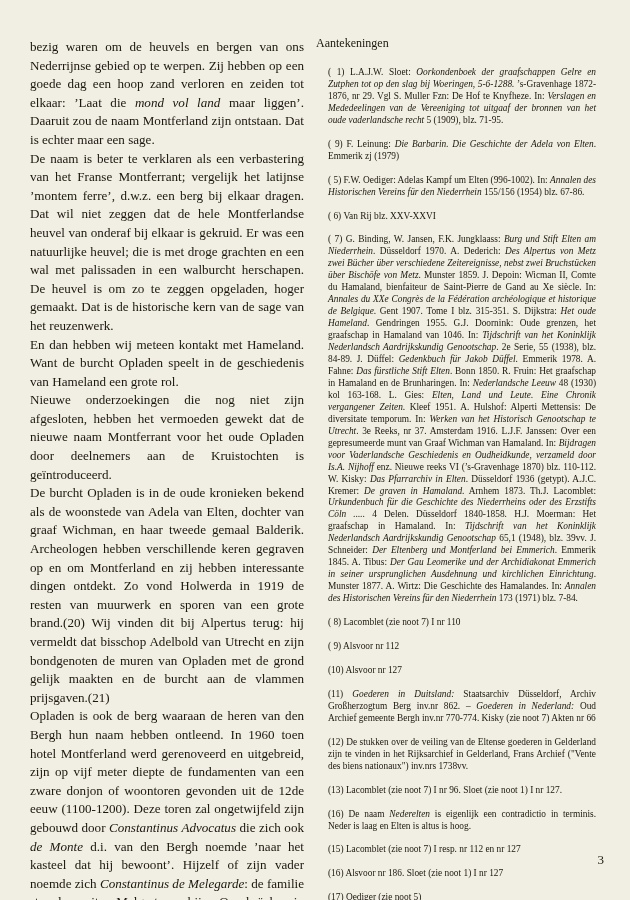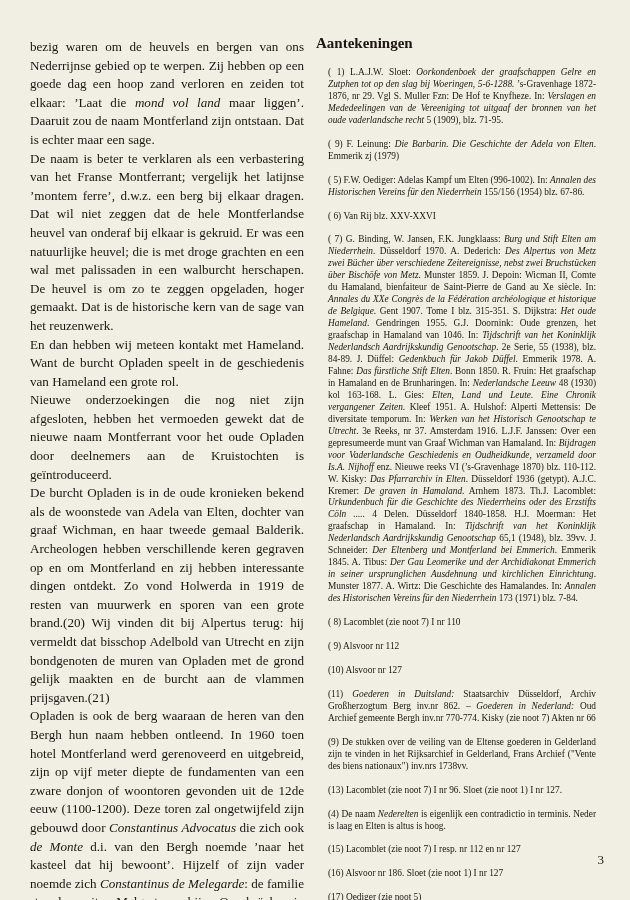--- a/index.html
+++ b/index.html
@@ -13,21 +13,21 @@
   .col-left {
     position:absolute; left:30px; top:38px; width:274px;
     font-size:13.1px; line-height:18.6px;
   }
   .para { margin:0; text-align:justify; }
   .it { font-style:italic; }
   .col-right {
     position:absolute; left:316px; top:38px; width:292px;
     font-size:9.35px; line-height:11.95px;
   }
-  .notes-heading { font-weight:bold; font-size:15px; margin:0 0 17px 0; }
+  .notes-heading { font-weight:normal; font-size:12px; margin:0 0 17px 0; }
   .note { margin:12px; text-align:justify; }
   .page-number { position:absolute; right:26px; bottom:32px; font-size:13px; }
 </style>
 </head>
 <body>
 
 <div class="page">
 
   <div class="col-left">
     <div>
@@ -46,23 +46,23 @@
     <div>
         <p class="note"><span>( 1) L.A.J.W. Sloet: </span><span class="it">Oorkondenboek der graafschappen Gelre en Zutphen tot op den slag bij Woeringen, 5-6-1288.</span><span> ’s-Gravenhage 1872-1876, nr 29. Vgl S. Muller Fzn: De Hof te Knyfheze. In: </span><span class="it">Verslagen en Mededeelingen van de Vereeniging tot uitgaaf der bronnen van het oude vaderlandsche recht</span><span> 5 (1909), blz. 71-95.</span></p>
         <p class="note"><span>( 9) F. Leinung: </span><span class="it">Die Barbarin. Die Geschichte der Adela von Elten</span><span>. Emmerik zj (1979)</span></p>
         <p class="note"><span>( 5) F.W. Oediger: Adelas Kampf um Elten (996-1002). In: </span><span class="it">Annalen des Historischen Vereins für den Niederrhein</span><span> 155/156 (1954) blz. 67-86.</span></p>
         <p class="note"><span>( 6) Van Rij blz. XXV-XXVI</span></p>
         <p class="note"><span>( 7) G. Binding, W. Jansen, F.K. Jungklaass: </span><span class="it">Burg und Stift Elten am Niederrhein</span><span>. Düsseldorf 1970. A. Dederich: </span><span class="it">Des Alpertus von Metz zwei Bücher über verschiedene Zeitereignisse, nebst zwei Bruchstücken über Bischöfe von Metz</span><span>. Munster 1859. J. Depoin: Wicman II, Comte du Hamaland, bienfaiteur de Saint-Pierre de Gand au Xe siècle. In: </span><span class="it">Annales du XXe Congrès de la Fédération archéologique et historique de Belgique</span><span>. Gent 1907. Tome I blz. 315-351. S. Dijkstra: </span><span class="it">Het oude Hameland</span><span>. Gendringen 1955. G.J. Doornink: Oude grenzen, het graafschap in Hamaland van 1046. In: </span><span class="it">Tijdschrift van het Koninklijk Nederlandsch Aardrijkskundig Genootschap</span><span>. 2e Serie, 55 (1938), blz. 84-89. J. Düffel: </span><span class="it">Gedenkbuch für Jakob Düffel</span><span>. Emmerik 1978. A. Fahne: </span><span class="it">Das fürstliche Stift Elten</span><span>. Bonn 1850. R. Fruin: Het graafschap in Hamaland en de Brunharingen. In: </span><span class="it">Nederlandsche Leeuw</span><span> 48 (1930) kol 163-168. L. Gies: </span><span class="it">Elten, Land und Leute. Eine Chronik vergangener Zeiten</span><span>. Kleef 1951. A. Hulshof: Alperti Mettensis: De diversitate temporum. In: </span><span class="it">Werken van het Historisch Genootschap te Utrecht</span><span>. 3e Reeks, nr 37. Amsterdam 1916. L.J.F. Janssen: Over een gepresumeerde munt van Graaf Wichman van Hamaland. In: </span><span class="it">Bijdragen voor Vaderlandsche Geschiedenis en Oudheidkunde, verzameld door Is.A. Nijhoff</span><span> enz. Nieuwe reeks VI (’s-Gravenhage 1870) blz. 110-112. W. Kisky: </span><span class="it">Das Pfarrarchiv in Elten</span><span>. Düsseldorf 1936 (getypt). A.J.C. Kremer: </span><span class="it">De graven in Hamaland</span><span>. Arnhem 1873. Th.J. Lacomblet: </span><span class="it">Urkundenbuch für die Geschichte des Niederrheins oder des Erzstifts Cöln .....</span><span> 4 Delen. Düsseldorf 1840-1858. H.J. Moerman: Het graafschap in Hamaland. In: </span><span class="it">Tijdschrift van het Koninklijk Nederlandsch Aardrijkskundig Genootschap</span><span> 65,1 (1948), blz. 39vv. J. Schneider: </span><span class="it">Der Eltenberg und Montferland bei Emmerich</span><span>. Emmerik 1845. A. Tibus: </span><span class="it">Der Gau Leomerike und der Archidiakonat Emmerich in seiner ursprunglichen Ausdehnung und kirchlichen Einrichtung</span><span>. Munster 1877. A. Wirtz: Die Geschichte des Hamalandes. In: </span><span class="it">Annalen des Historischen Vereins für den Niederrhein</span><span> 173 (1971) blz. 7-84.</span></p>
         <p class="note"><span>( 8) Lacomblet (zie noot 7) I nr 110</span></p>
         <p class="note"><span>( 9) Alsvoor nr 112</span></p>
         <p class="note"><span>(10) Alsvoor nr 127</span></p>
         <p class="note"><span>(11) </span><span class="it">Goederen in Duitsland:</span><span> Staatsarchiv Düsseldorf, Archiv Großherzogtum Berg inv.nr 862. – </span><span class="it">Goederen in Nederland:</span><span> Oud Archief gemeente Bergh inv.nr 770-774. Kisky (zie noot 7) Akten nr 66</span></p>
-        <p class="note"><span>(9) De stukken over de veiling van de Eltense goederen in Gelderland zijn te vinden in het Rijksarchief in Gelderland, Frans Archief ("Vente des biens nationaux") inv.nrs 1738vv.</span></p>
+        <p class="note"><span>(12) De stukken over de veiling van de Eltense goederen in Gelderland zijn te vinden in het Rijksarchief in Gelderland, Frans Archief ("Vente des biens nationaux") inv.nrs 1738vv.</span></p>
         <p class="note"><span>(13) Lacomblet (zie noot 7) I nr 96. Sloet (zie noot 1) I nr 127.</span></p>
-        <p class="note"><span>(4) De naam </span><span class="it">Nederelten</span><span> is eigenlijk een contradictio in terminis. Neder is laag en Elten is altus is hoog.</span></p>
+        <p class="note"><span>(16) De naam </span><span class="it">Nederelten</span><span> is eigenlijk een contradictio in terminis. Neder is laag en Elten is altus is hoog.</span></p>
         <p class="note"><span>(15) Lacomblet (zie noot 7) I resp. nr 112 en nr 127</span></p>
         <p class="note"><span>(16) Alsvoor nr 186. Sloet (zie noot 1) I nr 127</span></p>
         <p class="note"><span>(17) Oediger (zie noot 5)</span></p>
         <p class="note"><span>(18) Binding (zie noot 7)</span></p>
         <p class="note"><span>(19) Alsvoor</span></p>
         <p class="note"><span>(20) J.H. Holwerda: Montferland. In: </span><span class="it">Belgique en Mededeelingen van Gelre</span><span> 22 (1919) blz. 141-167</span></p>
         <p class="note"><span>(21) Van Rij (zie noot 2) blz. 71</span></p>
       </div>
   </div>
 

